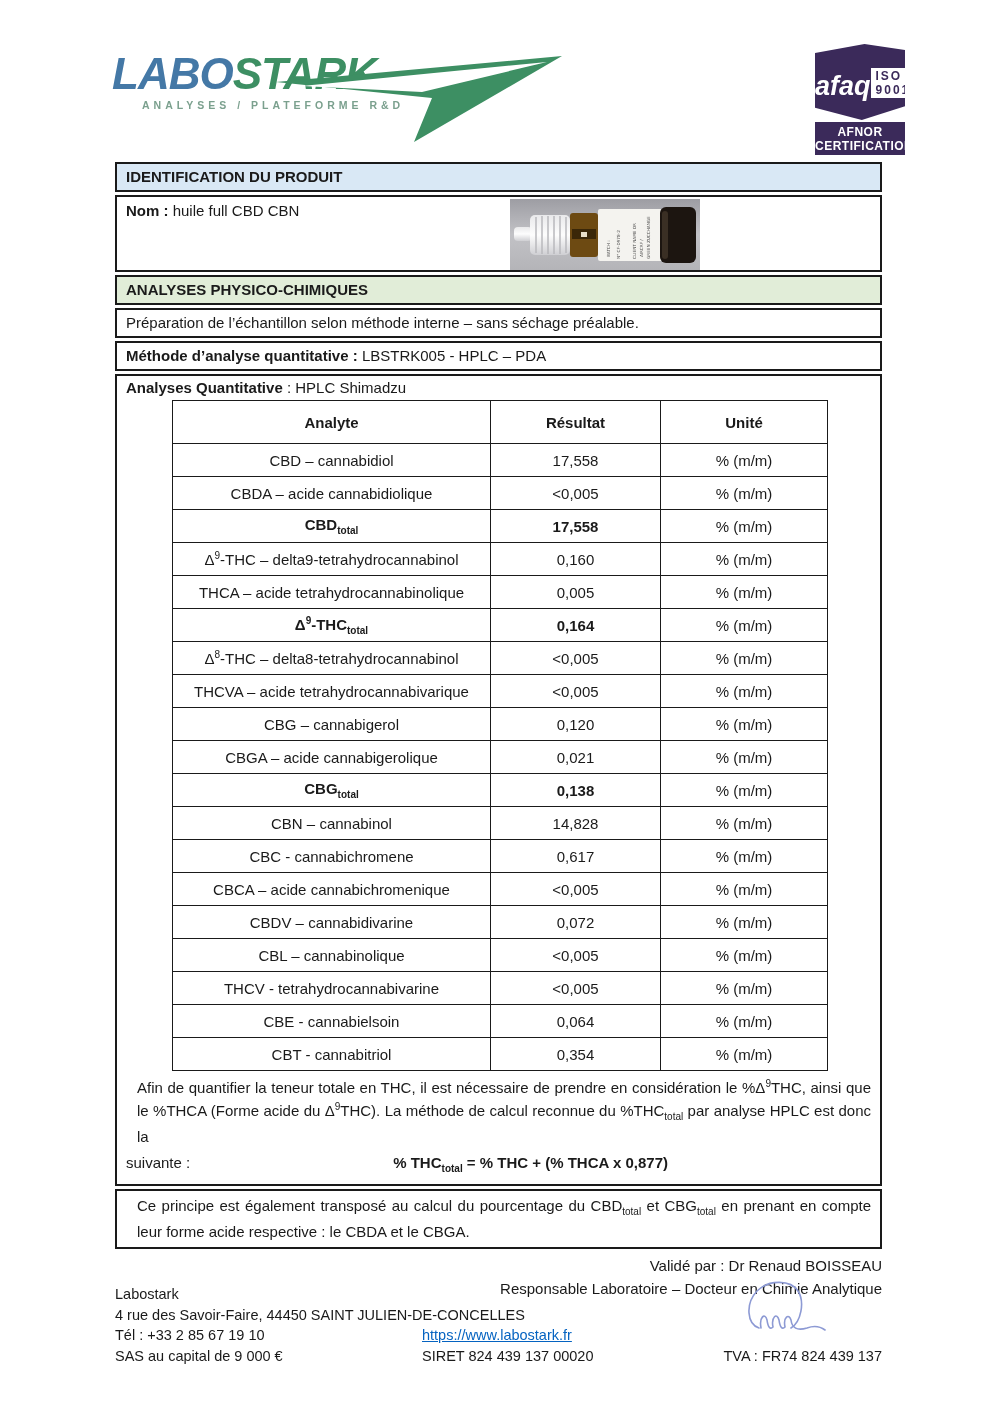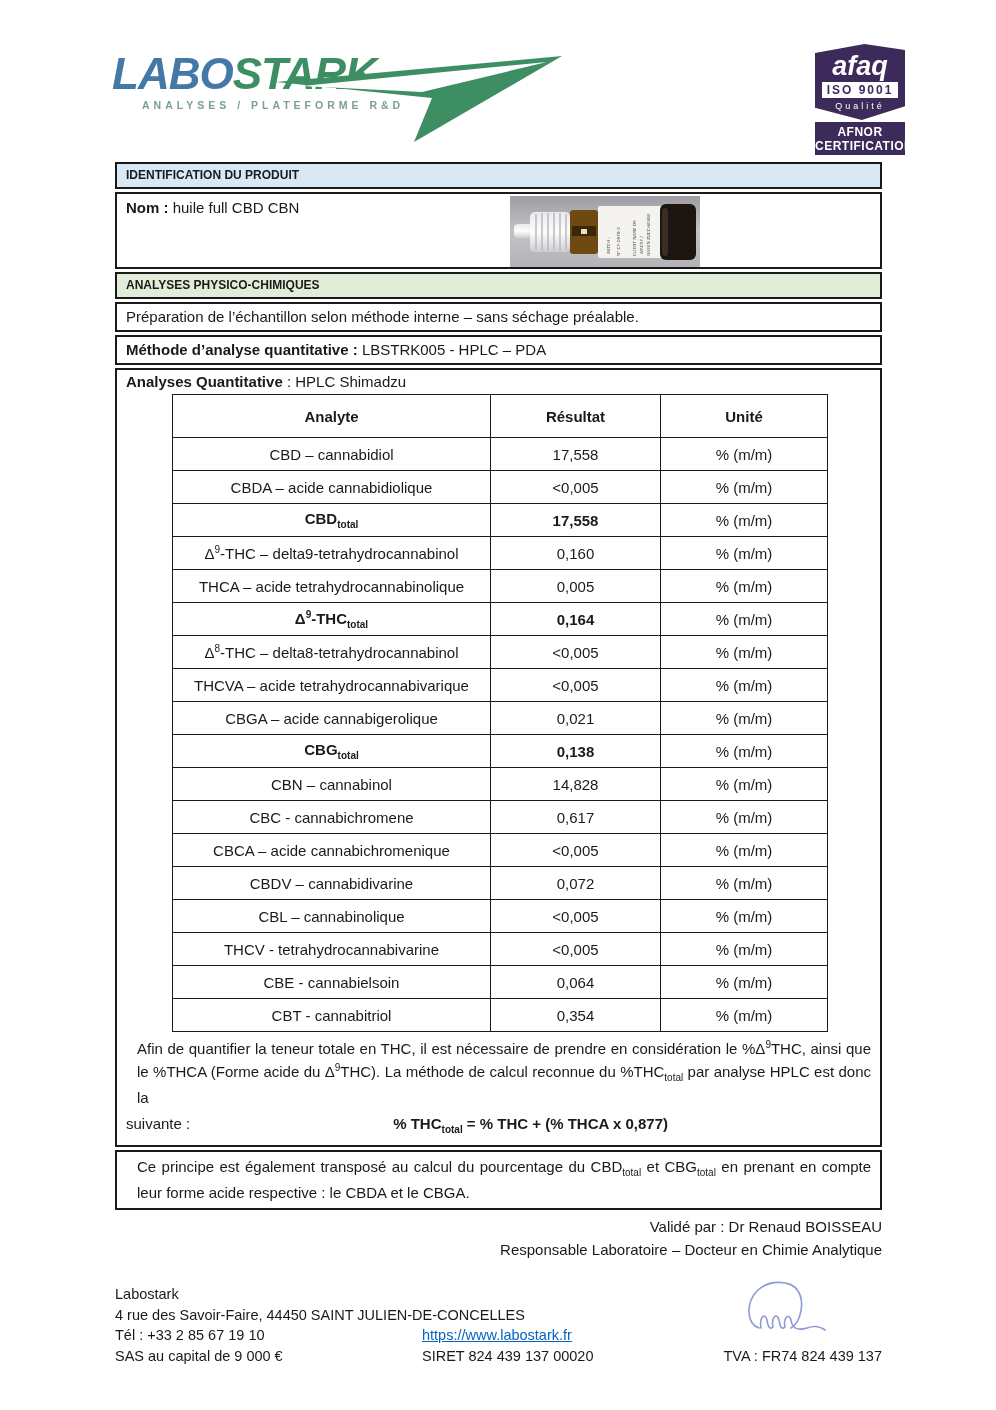--- a/index.html
+++ b/index.html
@@ -11,30 +11,30 @@
   .logo { position: absolute; left: 112px; top: 52px; width: 330px; height: 95px; }
   .logo-text { font-style: italic; font-weight: bold; font-size: 44px; letter-spacing: -1px; line-height: 1; }
   .logo-labo { color: #4478a6; }
   .logo-stark { color: #3d8f63; }
   .logo-tagline { margin-top: 3px; margin-left: 30px; font-size: 10.5px; letter-spacing: 4px; color: #7ba08e; font-weight: bold; }
   .logo-swoosh { position: absolute; left: 150px; top: -12px; }
 
   .afaq { position: absolute; left: 815px; top: 44px; width: 90px; height: 96px; }
   .afaq-shield { position: relative; width: 90px; height: 76px; background: #3b2a5a;
     clip-path: polygon(0 12%, 55% 0, 100% 8%, 100% 82%, 52% 100%, 0 84%); 
-    display: flex; flex-direction: column; align-items: center; justify-content: flex-start; }
+    display: flex; flex-direction: row; align-items: center; justify-content: flex-start; }
   .afaq-brand { color: #fff; font-weight: bold; font-style: italic; font-size: 27px; line-height: 1; margin-top: 9px; letter-spacing: 0; }
   .afaq-iso { background: #fff; color: #3b2a5a; font-weight: bold; font-size: 12px; letter-spacing: 2px; padding: 1px 5px; margin-top: 2px; }
   .afaq-quality { color: #fff; font-size: 9px; letter-spacing: 3px; margin-top: 3px; }
   .afaq-bar { margin-top: 2px; background: #3b2a5a; color: #fff; font-weight: bold; font-size: 12px; letter-spacing: 0.5px; text-align: center; padding: 3px 0 2px 0; }
 
   
   .content { position: absolute; left: 115px; top: 162px; width: 767px; }
   .box { border: 2px solid #1a1a1a; margin-bottom: 3px; background: #fff; }
-  .box-header { font-weight: bold; font-size: 12px; padding: 4px 9px 5px 9px; }
+  .box-header { font-weight: bold; font-size: 15px; padding: 4px 9px 5px 9px; }
   .hdr-blue { background: #d9e8f5; }
   .hdr-green { background: #e1edd8; }
   .box-text { font-size: 15px; padding: 4px 9px 5px 9px; }
   .b { font-weight: bold; }
 
   
   .product-row { position: relative; height: 77px; }
   .product-label { font-size: 15px; padding: 5px 9px; }
   .photo { position: absolute; left: 393px; top: 2px; width: 190px; height: 71px; }
 
@@ -211,20 +211,25 @@
               <td class="cell-analyte">Δ<sup>8</sup>-THC – delta8-tetrahydrocannabinol</td>
               <td class="cell-result">&lt;0,005</td>
               <td class="cell-unit">% (m/m)</td>
             </tr>
             <tr>
               <td class="cell-analyte">THCVA – acide tetrahydrocannabivarique</td>
               <td class="cell-result">&lt;0,005</td>
               <td class="cell-unit">% (m/m)</td>
             </tr>
             <tr>
+              <td class="cell-analyte">CBG – cannabigerol</td>
+              <td class="cell-result">0,120</td>
+              <td class="cell-unit">% (m/m)</td>
+            </tr>
+            <tr>
               <td class="cell-analyte">CBGA – acide cannabigerolique</td>
               <td class="cell-result">0,021</td>
               <td class="cell-unit">% (m/m)</td>
             </tr>
             <tr class="bold-row">
               <td class="cell-analyte">CBG<sub>total</sub></td>
               <td class="cell-result">0,138</td>
               <td class="cell-unit">% (m/m)</td>
             </tr>
             <tr>

